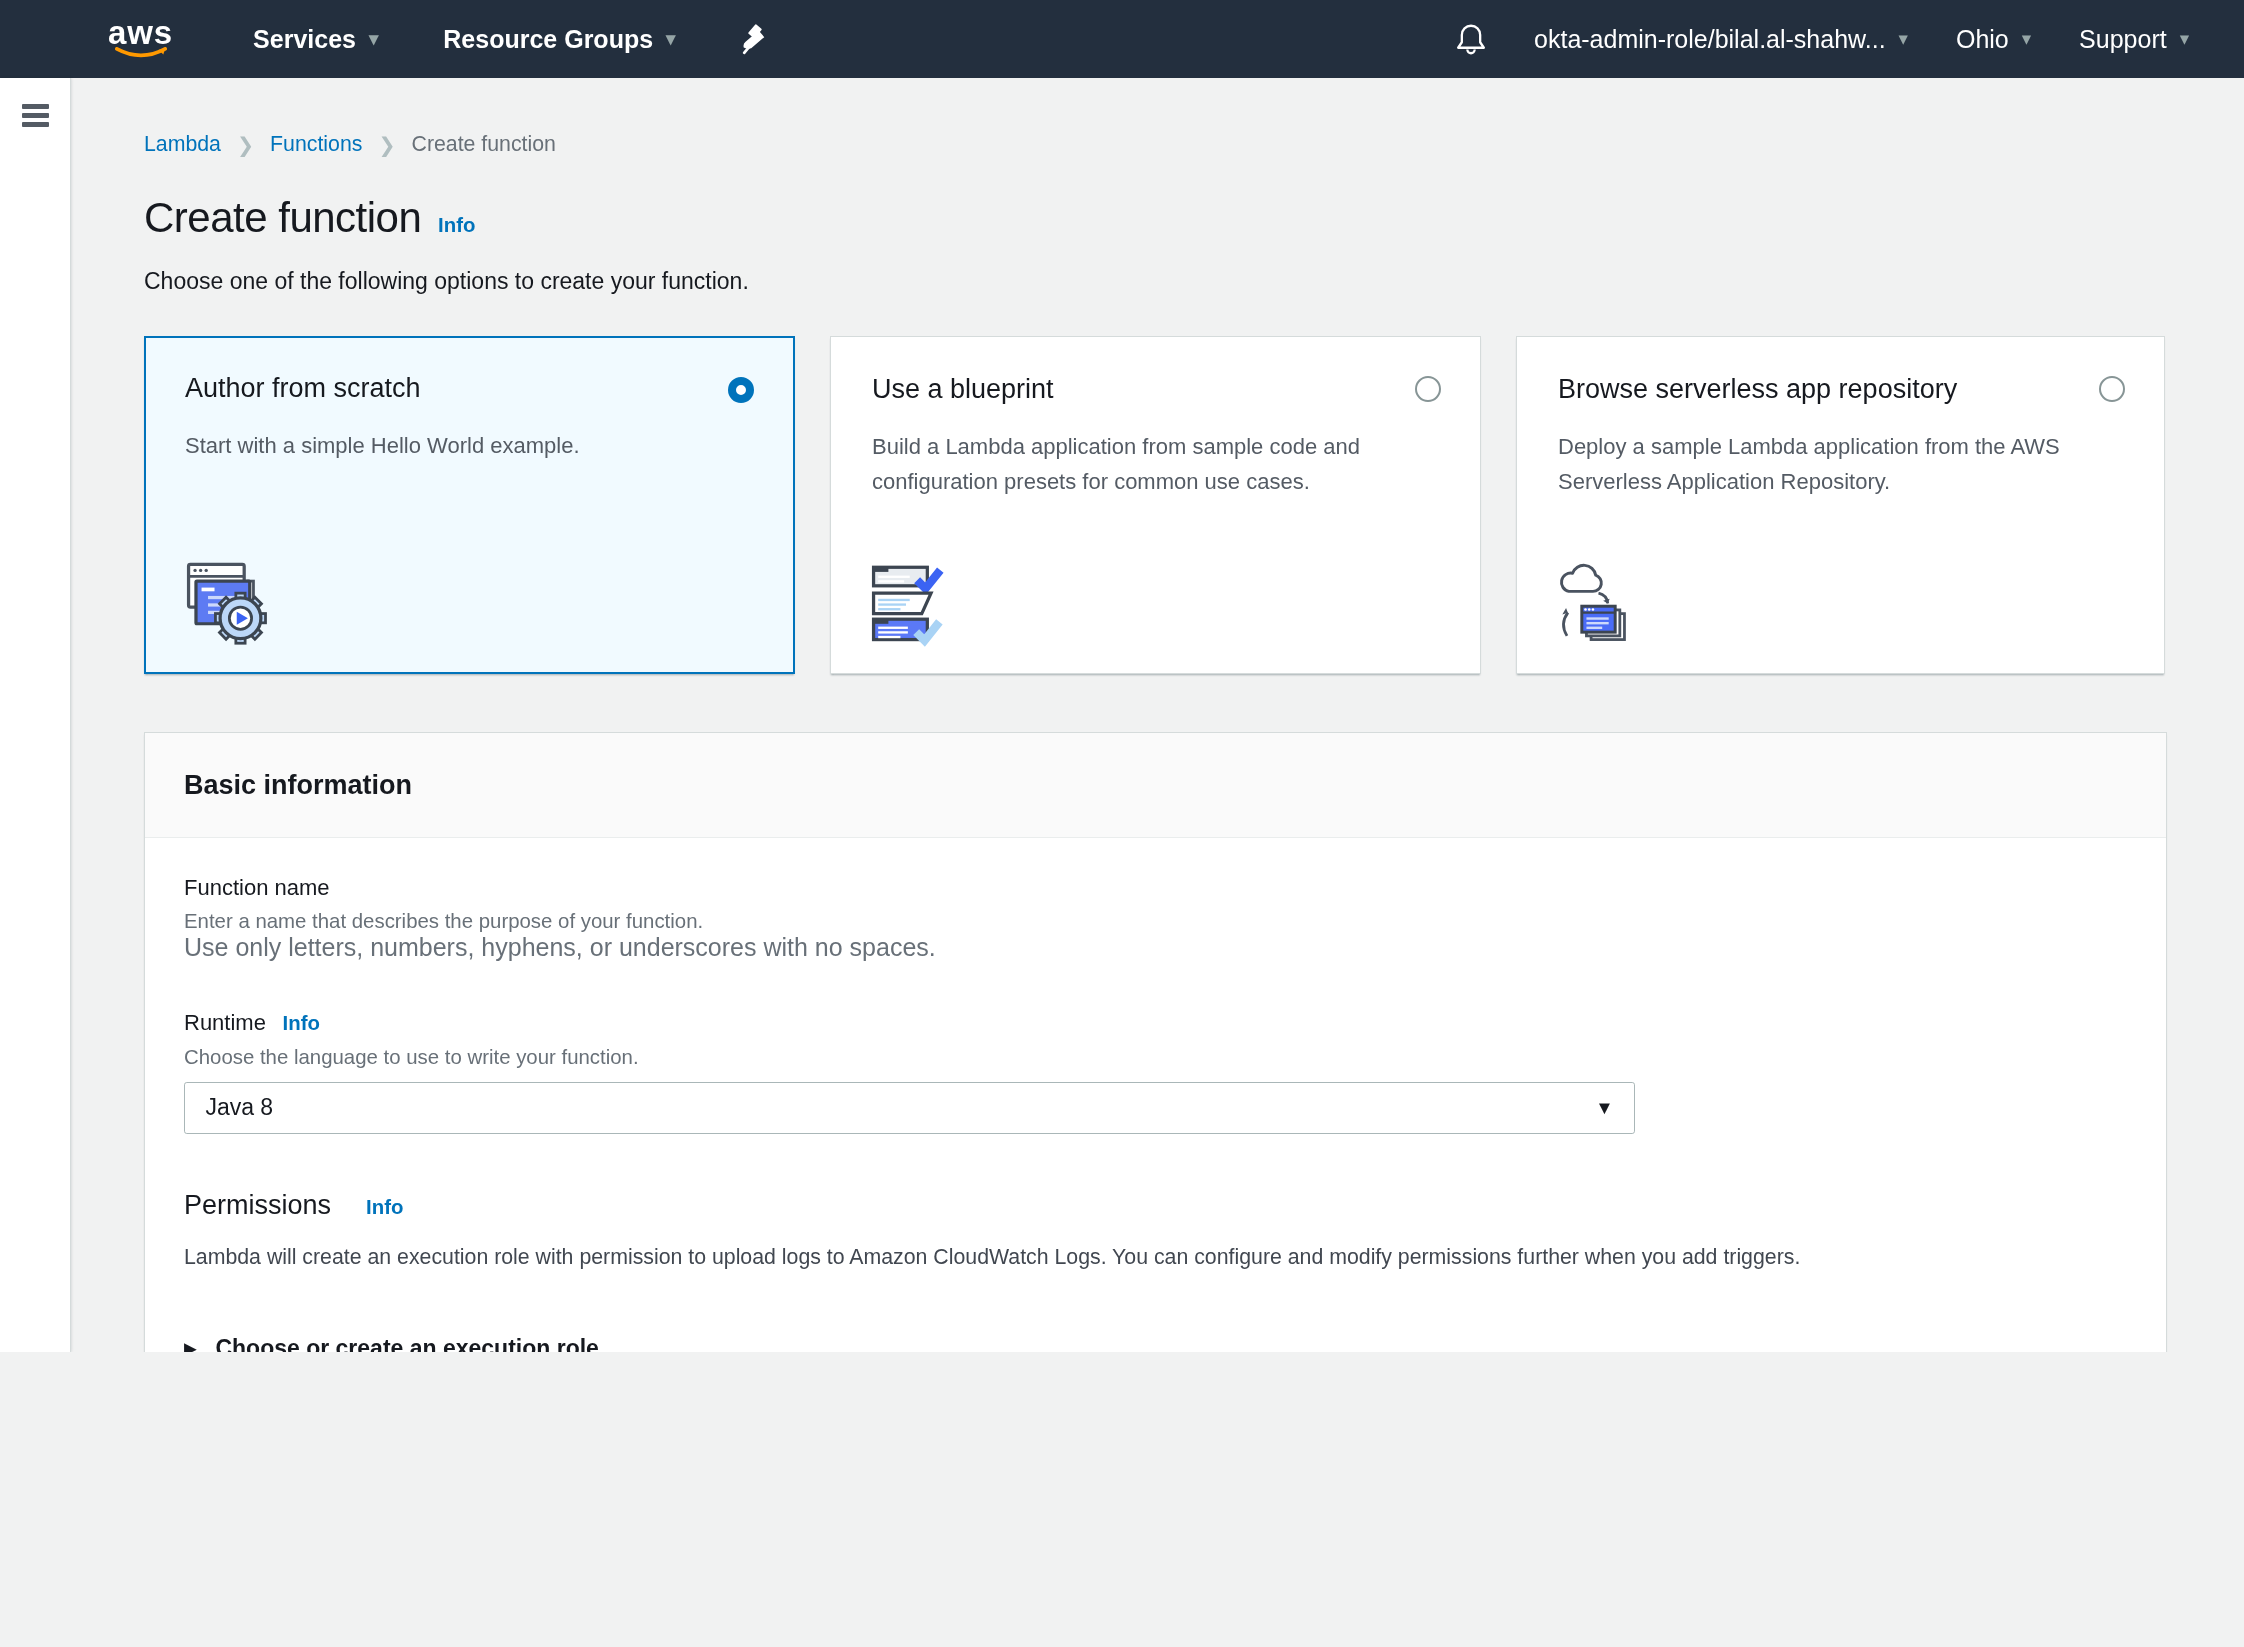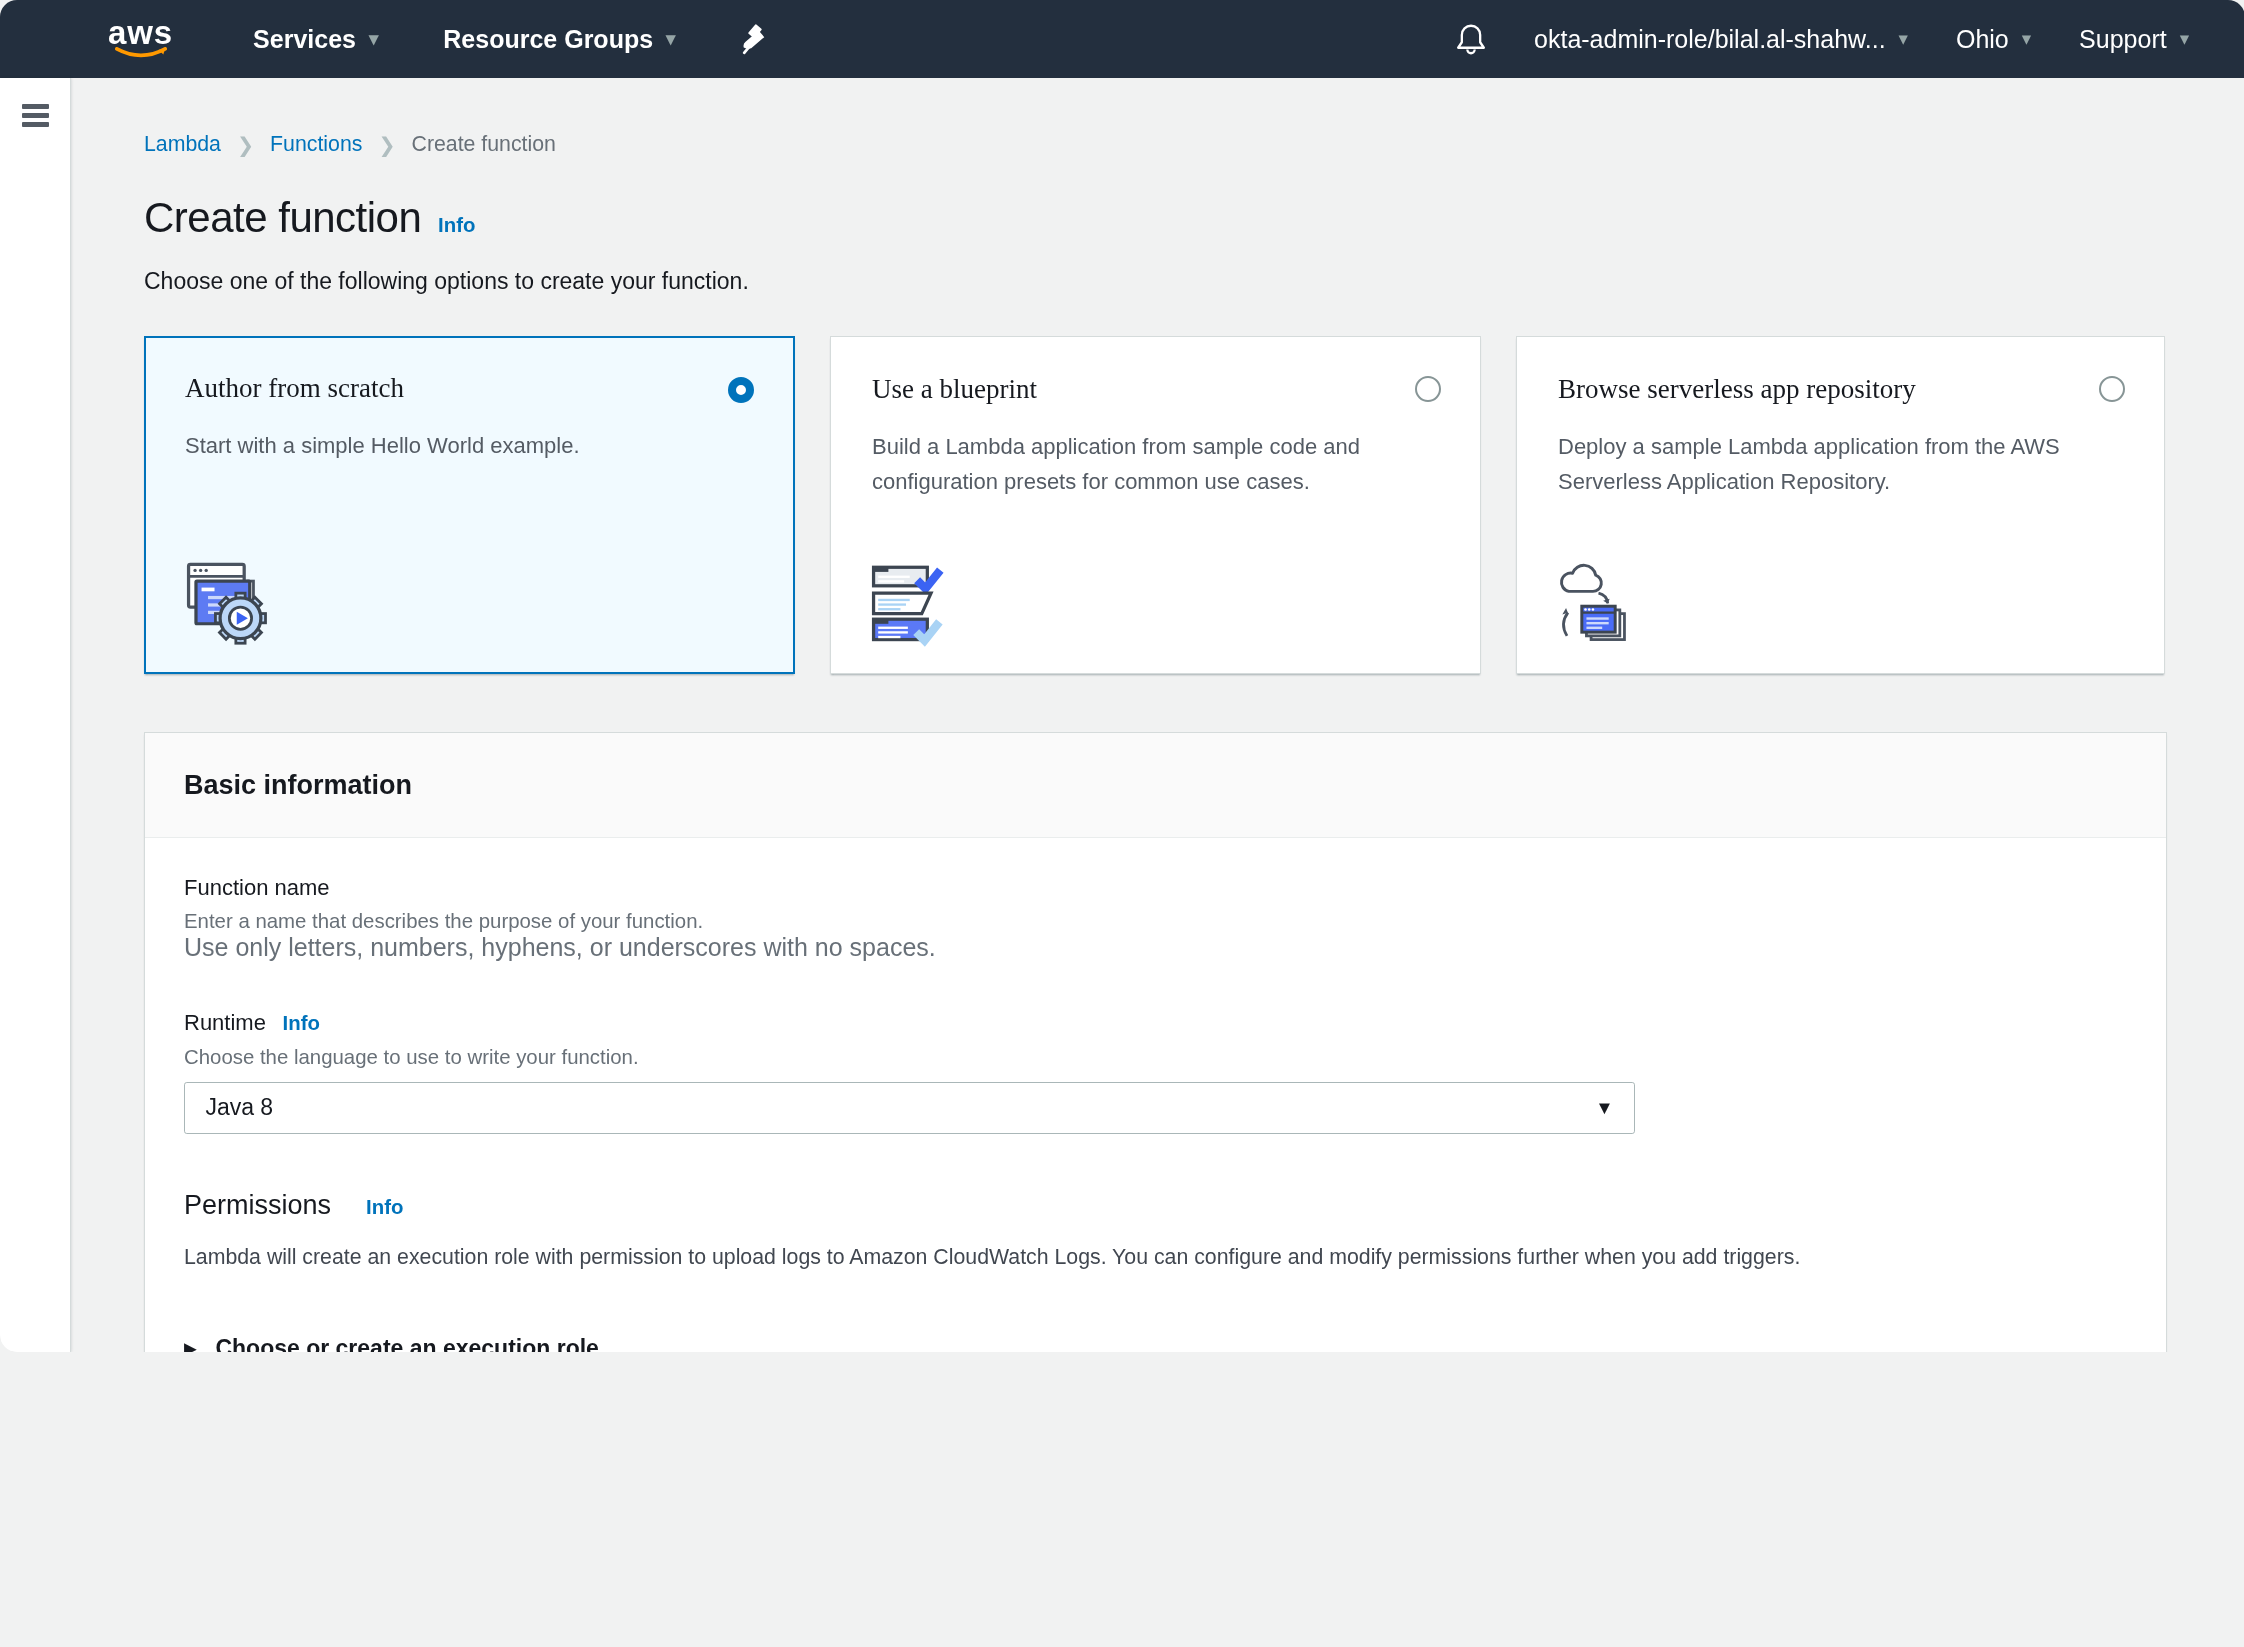--- a/index.html
+++ b/index.html
@@ -1,18 +1,18 @@
 <!DOCTYPE html>
 <html style="font-size:15px"><head>
 <meta charset="utf-8">
 <style>
   * { margin:0; padding:0; box-sizing:border-box; }
   html,body { width:2245px; height:1647px; }
   body { font-family:"Liberation Sans", sans-serif; background:#f1f2f2; color:#16191f; }
-  .screen { position:relative; width:2245px; height:1352px; overflow:hidden; background:#f1f2f2;border-radius:17px; }
+  .screen { position:relative; width:2245px; height:1352px; overflow:hidden; background:#f1f2f2; }
 
   
   .topnav { position:absolute; top:0; left:0; right:0; height:78px; background:#232f3e;
             display:flex; align-items:center; color:#fff; }
   .logo { margin-left:108px; display:flex; flex-direction:column; align-items:center; cursor:pointer; }
   .logo-text { font-size:33px; font-weight:700; color:#fff; letter-spacing:0.9px; line-height:28px; }
   .nav-item { display:flex; align-items:center; gap:13px; font-size:25px; color:#fff; cursor:pointer; }
   .nav-item.bold { font-weight:700; }
   .caret { color:#95a5a6; font-size:18.6px; }
   .nav-left { display:flex; align-items:center; gap:65px; margin-left:80px; }
@@ -38,21 +38,21 @@
   h1 { font-size:42px; font-weight:400; color:#16191f; letter-spacing:-0.5px; }
   .info-link { color:#0073bb; font-size:20.4px; font-weight:700; cursor:pointer; }
   .subtitle { margin-top:26px; font-size:23px; color:#16191f; }
 
   
   .cards { margin-top:41px; display:flex; gap:35px; }
   .card { position:relative; width:651px; height:338px; background:#fff;
           border:0.9px solid #d5dbdb; box-shadow:0 1.9px 1.9px -0.9px rgba(0,28,36,.35);
           padding:37px 41px; cursor:pointer; }
   .card.selected { background:#f1faff; border:2.8px solid #0073bb; padding:35px 39px; }
-  .card h2 { font-size:27px; font-weight:400; color:#16191f;font-family:Liberation Serif, serif; }
+  .card h2 { font-size:27px; font-weight:400; color:#16191f; }
   .card p { margin-top:24px; font-size:22px; line-height:35px; color:#545b64; max-width:538px; }
   .radio { position:absolute; top:39px; right:39px; width:26px; height:26px; border-radius:50%;
            border:2.8px solid #879596; background:#fff; }
   .radio.checked { border:8.3px solid #0073bb; }
   .card-icon { position:absolute; left:37px; bottom:26px; }
 
   
   .panel { margin-top:58px; background:#fff; border:0.9px solid #d5dbdb;
            box-shadow:0 1.9px 1.9px -0.9px rgba(0,28,36,.35); }
   .panel-header { background:#fafafa; border-bottom:0.9px solid #eaeded; padding:0 39px;

